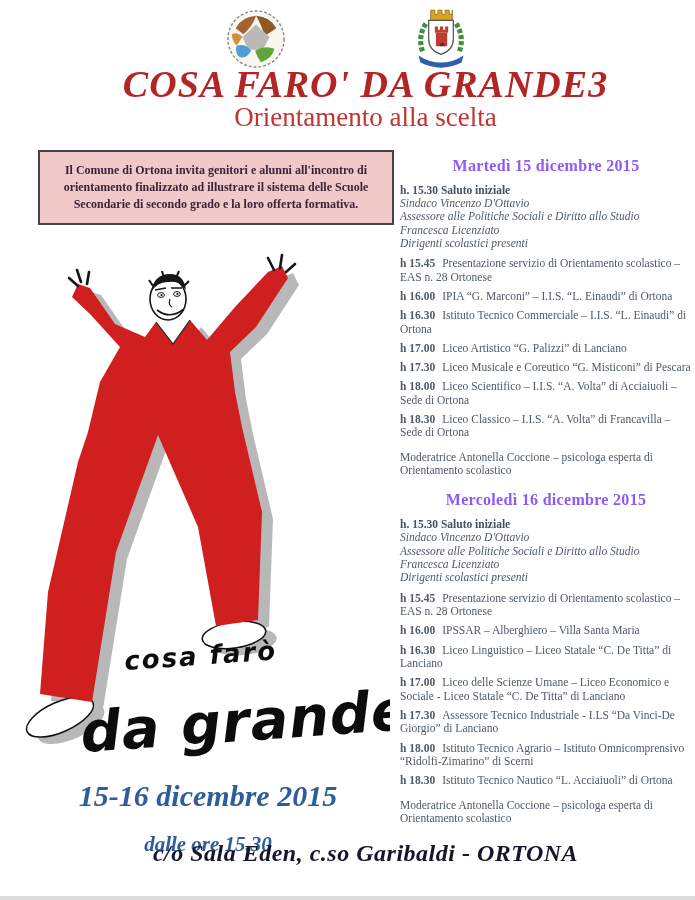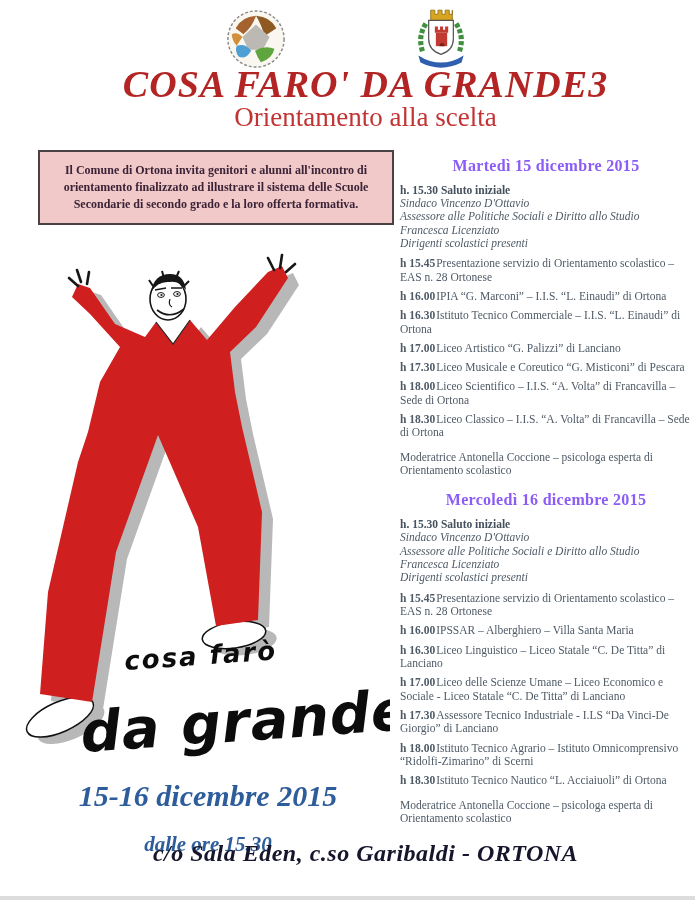--- a/index.html
+++ b/index.html
@@ -26,21 +26,21 @@
   
   #schedule{position:absolute;left:400px;top:145px;width:292px;
     color:#4e5a66;font-size:11.5px;line-height:1.16;}
   .day-title{font-weight:bold;font-size:16px;text-align:center;margin:12px 0 8px;
     color:#8b5cf6;letter-spacing:.3px;}
   .day+.day{margin-top:14px;}
   .saluto{font-weight:bold;margin:0;color:#44505c;}
   .speakers{font-style:italic;margin:0 0 7px;}
   .speakers span{display:block;}
   .entry{margin:0 0 6px;}
-  .entry .time{font-weight:bold;margin-right:1px;white-space:nowrap;}
+  .entry .time{font-weight:bold;margin-right:7px;white-space:nowrap;}
   .moderator{margin:11px 0 0;}
 
   
   #date-block{position:absolute;left:38px;top:780px;width:340px;text-align:center;
     color:#2e5d9b;font-weight:bold;font-style:italic;}
   #date-line1{font-size:30px;line-height:1.05;}
   #date-line2{font-size:21px;margin-top:20px;}
   #venue{position:absolute;left:0;right:0;top:840px;text-align:center;
     color:#15152c;font-weight:bold;font-style:italic;font-size:24px;letter-spacing:.5px;}
   #scan-edge{position:absolute;left:0;right:0;bottom:0;height:4px;background:#dcdcdc;}
@@ -131,21 +131,21 @@
         <span>Sindaco Vincenzo D'Ottavio</span>
         <span>Assessore alle Politiche Sociali e Diritto allo Studio</span>
         <span>Francesca Licenziato</span>
         <span>Dirigenti scolastici presenti</span>
       </p>
       <p class="entry"><span class="time">h 15.45</span><span>Presentazione servizio di Orientamento scolastico – EAS n. 28 Ortonese</span></p>
       <p class="entry"><span class="time">h 16.00</span><span>IPIA “G. Marconi” – I.I.S. “L. Einaudi” di Ortona</span></p>
       <p class="entry"><span class="time">h 16.30</span><span>Istituto Tecnico Commerciale – I.I.S. “L. Einaudi” di Ortona</span></p>
       <p class="entry"><span class="time">h 17.00</span><span>Liceo Artistico “G. Palizzi” di Lanciano</span></p>
       <p class="entry"><span class="time">h 17.30</span><span>Liceo Musicale e Coreutico “G. Misticoni” di Pescara</span></p>
-      <p class="entry"><span class="time">h 18.00</span><span>Liceo Scientifico – I.I.S. “A. Volta” di Francavilla – Sede di Ortona</span></p>
+      <p class="entry"><span class="time">h 18.00</span><span>Liceo Scientifico – I.I.S. “A. Volta” di Acciaiuoli – Sede di Ortona</span></p>
       <p class="entry"><span class="time">h 18.30</span><span>Liceo Classico – I.I.S. “A. Volta” di Francavilla – Sede di Ortona</span></p>
       <p class="moderator">Moderatrice Antonella Coccione – psicologa esperta di Orientamento scolastico</p>
     </div>
 
     <div class="day">
       <p class="day-title">Mercoledì 16 dicembre 2015</p>
       <p class="saluto">h. 15.30 Saluto iniziale</p>
       <p class="speakers">
         <span>Sindaco Vincenzo D'Ottavio</span>
         <span>Assessore alle Politiche Sociali e Diritto allo Studio</span>

